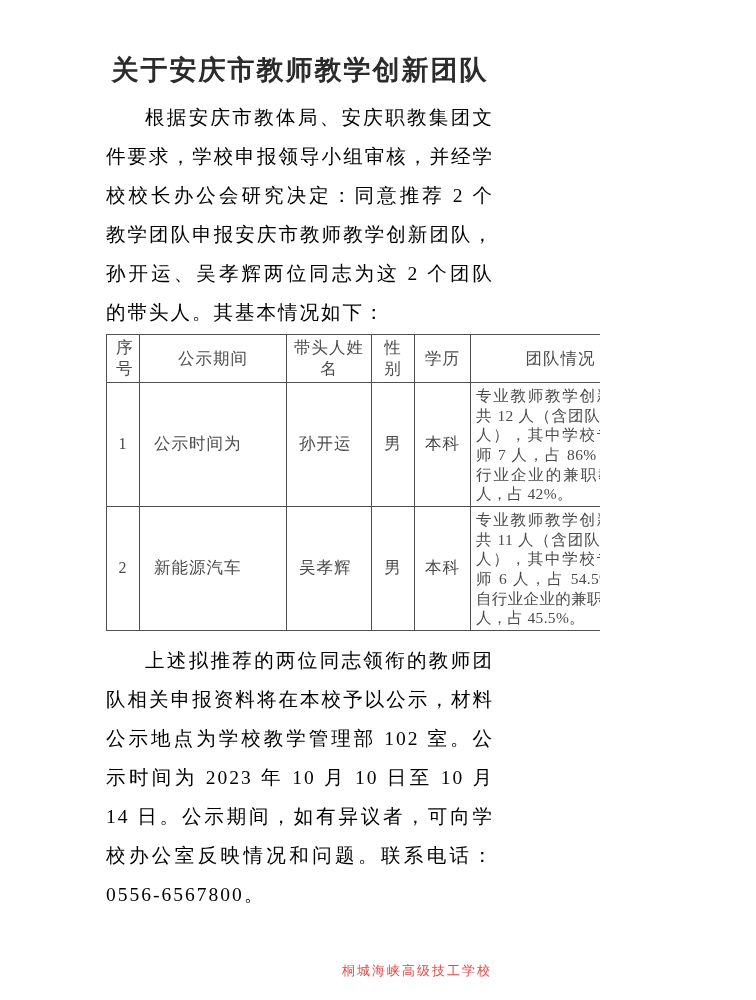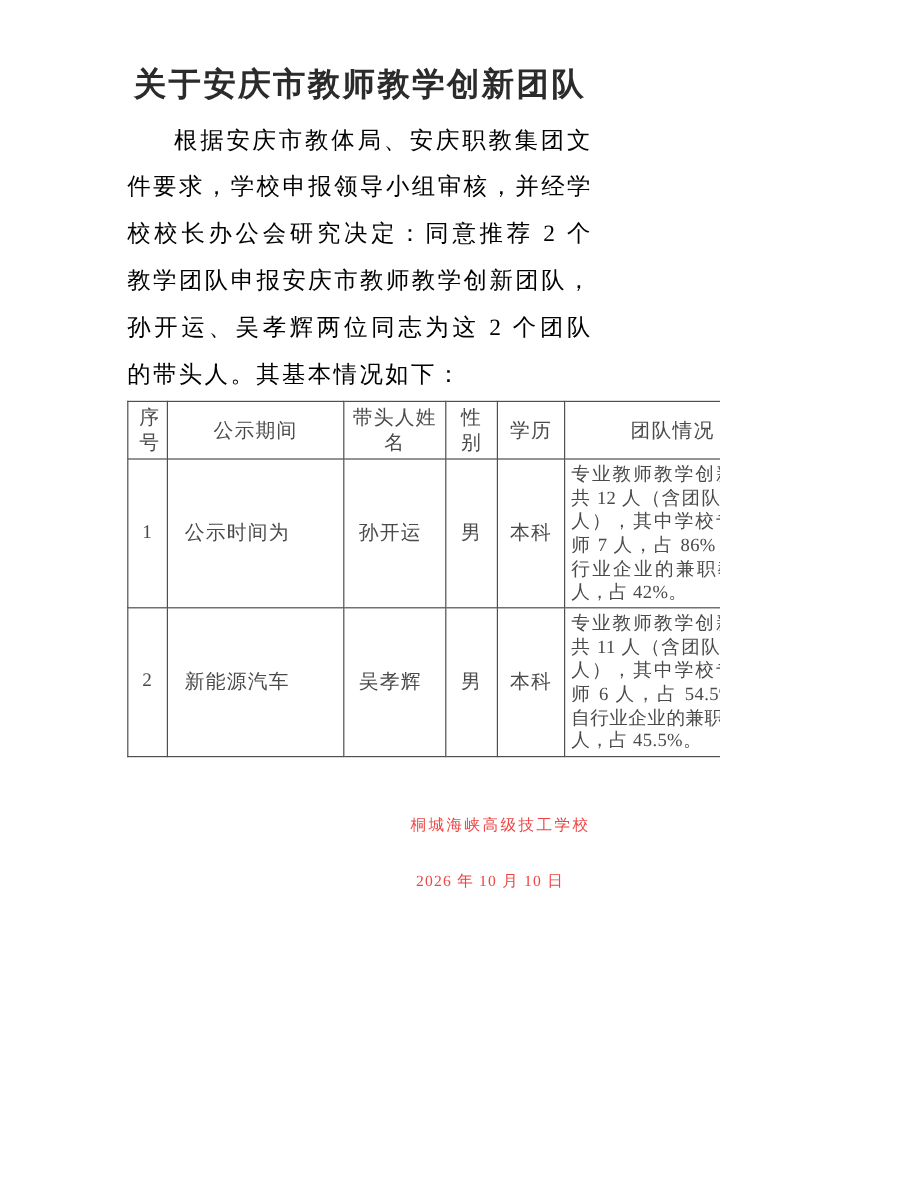--- a/index.html
+++ b/index.html
@@ -128,19 +128,20 @@
         <td class="c c-no">2</td>
         <td class="c c-team">新能源汽车</td>
         <td class="c c-leader">吴孝辉</td>
         <td class="c c-gender">男</td>
         <td class="c c-degree">本科</td>
         <td class="c-info">专业教师教学创新团队共 11 人（含团队带头 1 人），其中学校专任教师 6 人，占 54.5%，来自行业企业的兼职教师 5 人，占 45.5%。</td>
       </tr>
     </tbody>
   </table>
 
+  <div class="para para-closing">上述拟推荐的两位同志领衔的教师团队相关申报资料将在本校予以公示，材料公示地点为学校教学管理部 102 室。公示时间为 2023 年 10 月 10 日至 10 月 14 日。公示期间，如有异议者，可向学校办公室反映情况和问题。联系电话： 0556-6567800。</div>
 
   <div class="signature">
     <div class="sig-org">桐城海峡高级技工学校</div>
     <div class="sig-date">2026 年 10 月 10 日</div>
   </div>
 
 </div>
 
 </body></html>

